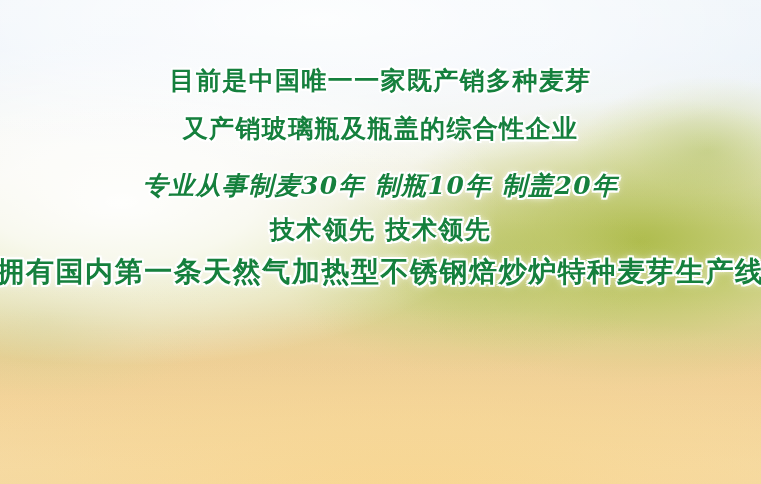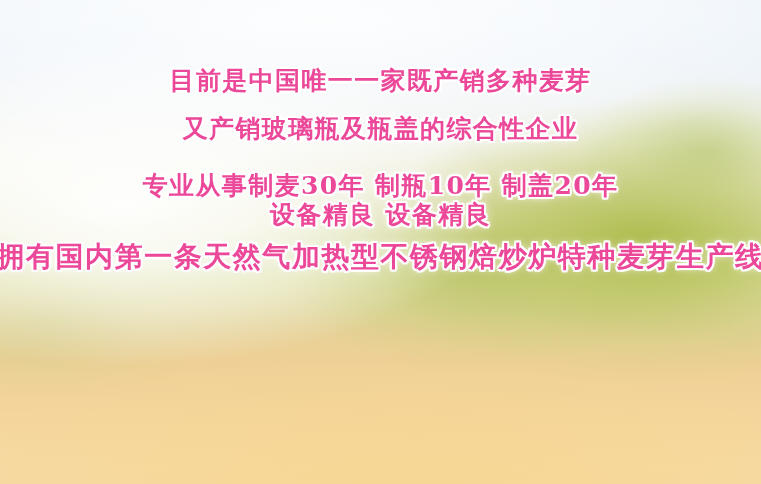--- a/index.html
+++ b/index.html
@@ -159,21 +159,21 @@
     inset: 0;
     display: flex;
     flex-direction: column;
     align-items: center;
     justify-content: flex-start;
     padding-top: 68px;
     box-sizing: border-box;
   }
 
   .slogan-line {
-    color: #ec4899;
+    color: #15803d;
     font-weight: 700;
     letter-spacing: 0.055em;
     white-space: nowrap;
     line-height: 1;
     font-family: "DejaVu Serif", "Liberation Serif", serif;
     text-shadow:
       -1.6px -1.6px 0 rgba(255,255,255,0.97),
        1.6px -1.6px 0 rgba(255,255,255,0.97),
       -1.6px  1.6px 0 rgba(255,255,255,0.97),
        1.6px  1.6px 0 rgba(255,255,255,0.97),
@@ -184,21 +184,21 @@
        0 0 6px rgba(255,255,255,0.90),
        0 0 11px rgba(255,255,255,0.65);
   }
 
   .size-m { font-size: 25px; }
   .size-l { font-size: 28px; }
 
   .gap-1 { margin-bottom: 23px; }
   .gap-2 { margin-bottom: 32px; }
   .gap-3 { margin-bottom: 20px; }
-  .gap-4 { margin-bottom: 4px; }
+  .gap-4 { margin-bottom: 19px; font-style: italic; }
   .gap-5 { margin-bottom: 16px; }
   .gap-6 { margin-bottom: 16px; }
 </style>
 </head>
 <body>
 
 <div id="stage">
 
   <div class="bg-layer bg-base"></div>
   <div class="bg-layer bg-green-right"></div>
@@ -207,17 +207,17 @@
   <div class="bg-layer bg-wheat"></div>
   <div class="bg-layer bg-olive-left"></div>
   <div class="bg-layer bg-haze-left"></div>
   <div class="bg-layer bg-haze-top"></div>
   <div class="bg-layer bg-wash"></div>
 
   <div id="text-block">
     <div class="slogan-line size-m gap-1">目前是中国唯一一家既产销多种麦芽</div>
     <div class="slogan-line size-m gap-2">又产销玻璃瓶及瓶盖的综合性企业</div>
     <div class="slogan-line size-m gap-4">专业从事制麦30年  制瓶10年  制盖20年</div>
-    <div class="slogan-line size-m gap-5">设备精良  设备精良</div>
+    <div class="slogan-line size-m gap-5">技术领先  技术领先</div>
     <div class="slogan-line size-l gap-6">拥有国内第一条天然气加热型不锈钢焙炒炉特种麦芽生产线</div>
   </div>
 
 </div>
 
 </body></html>

